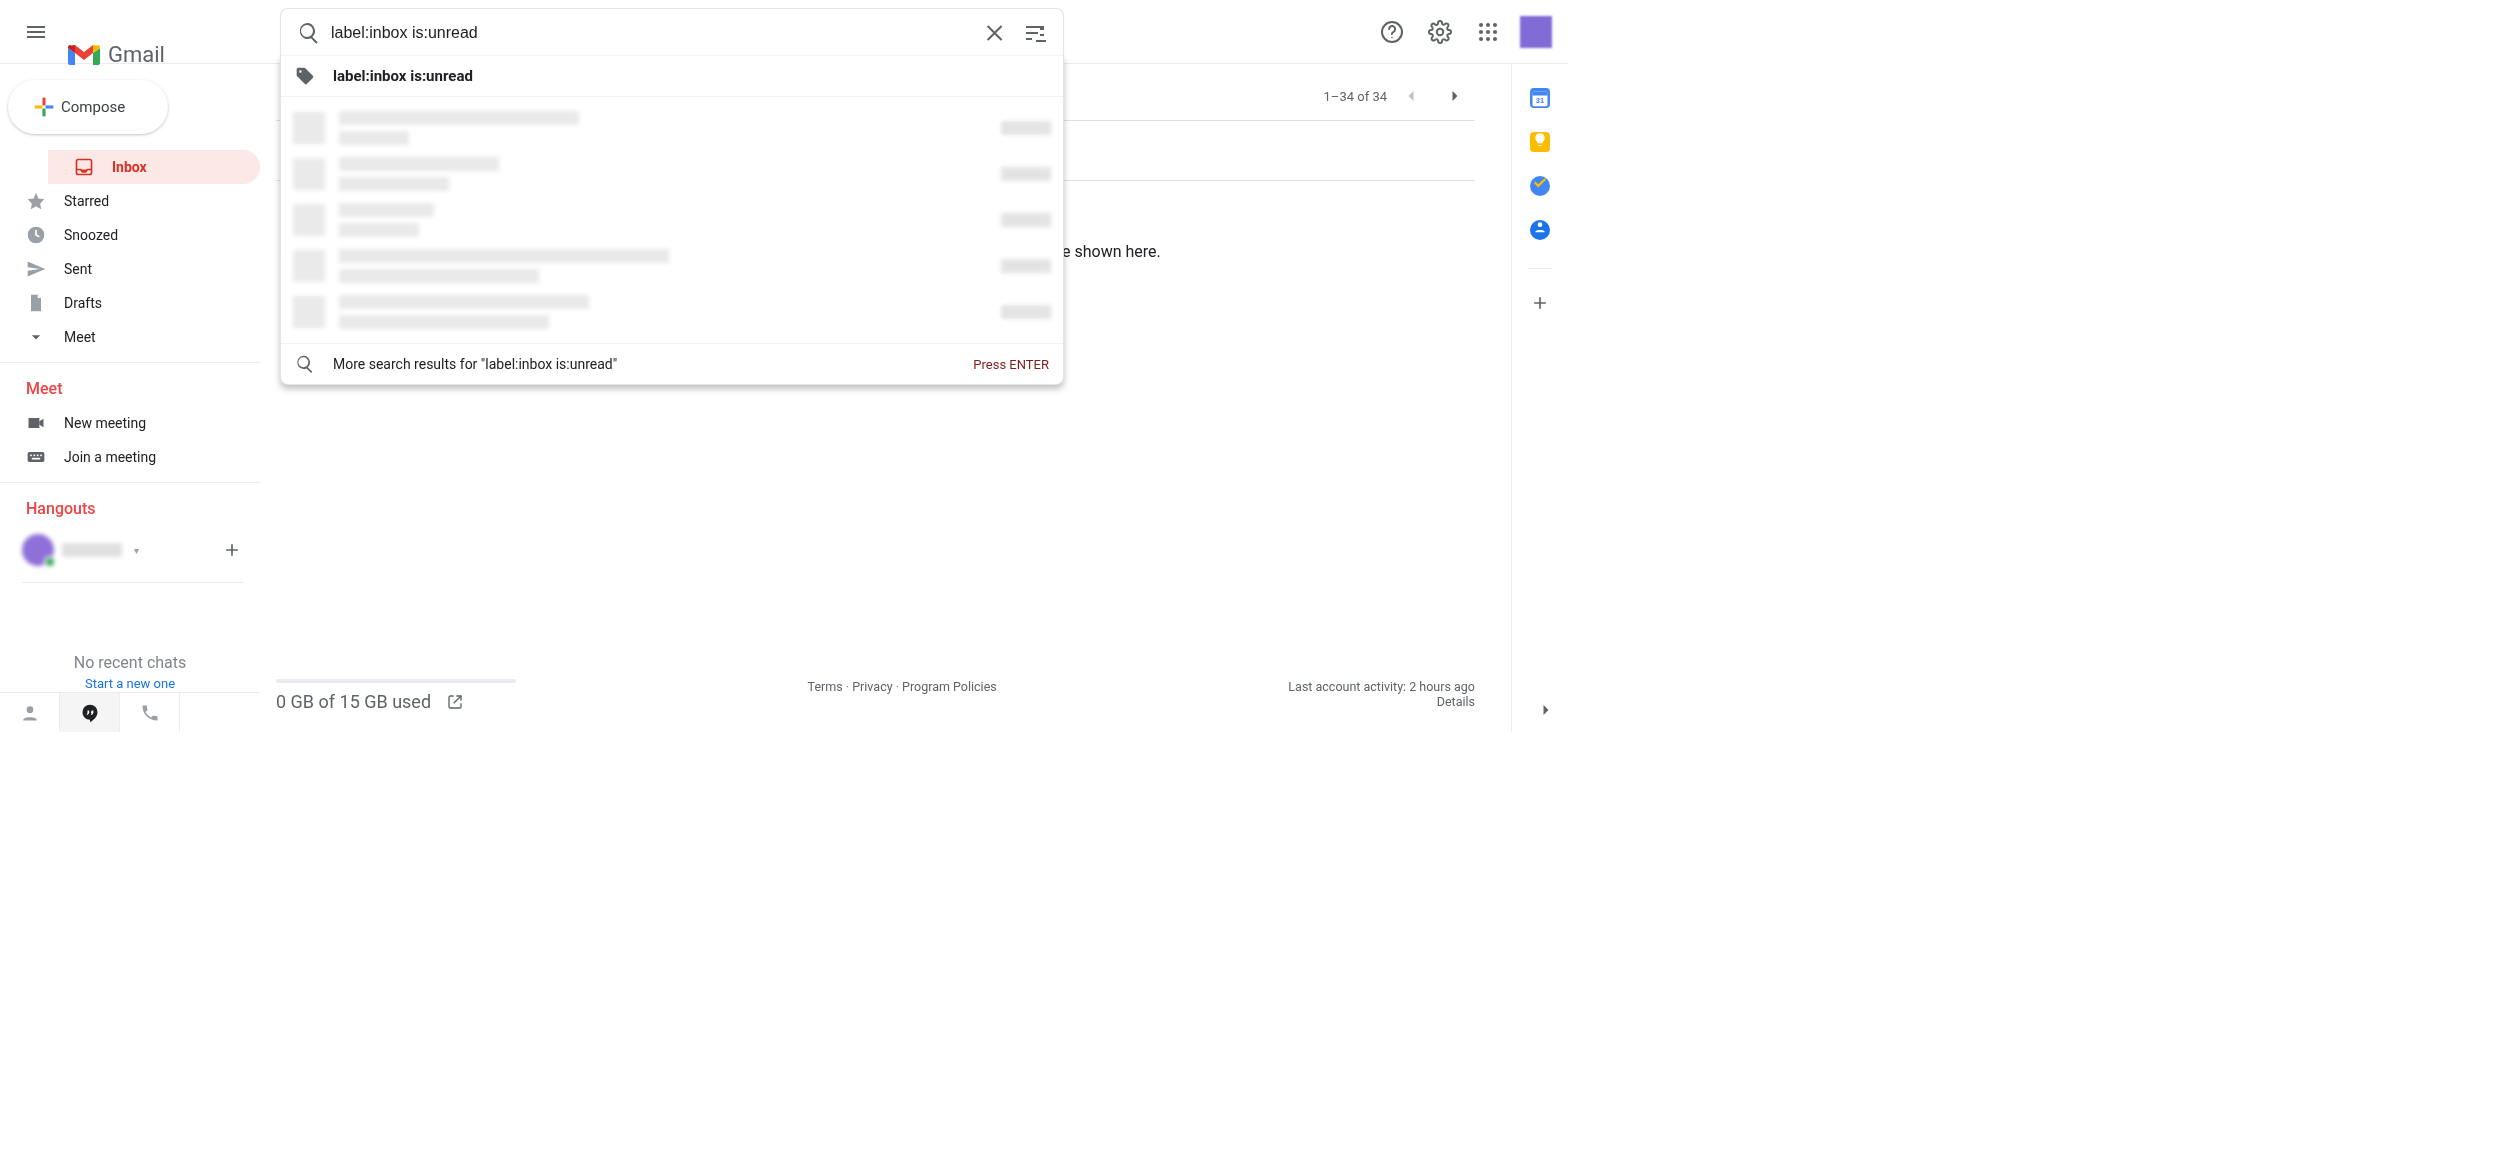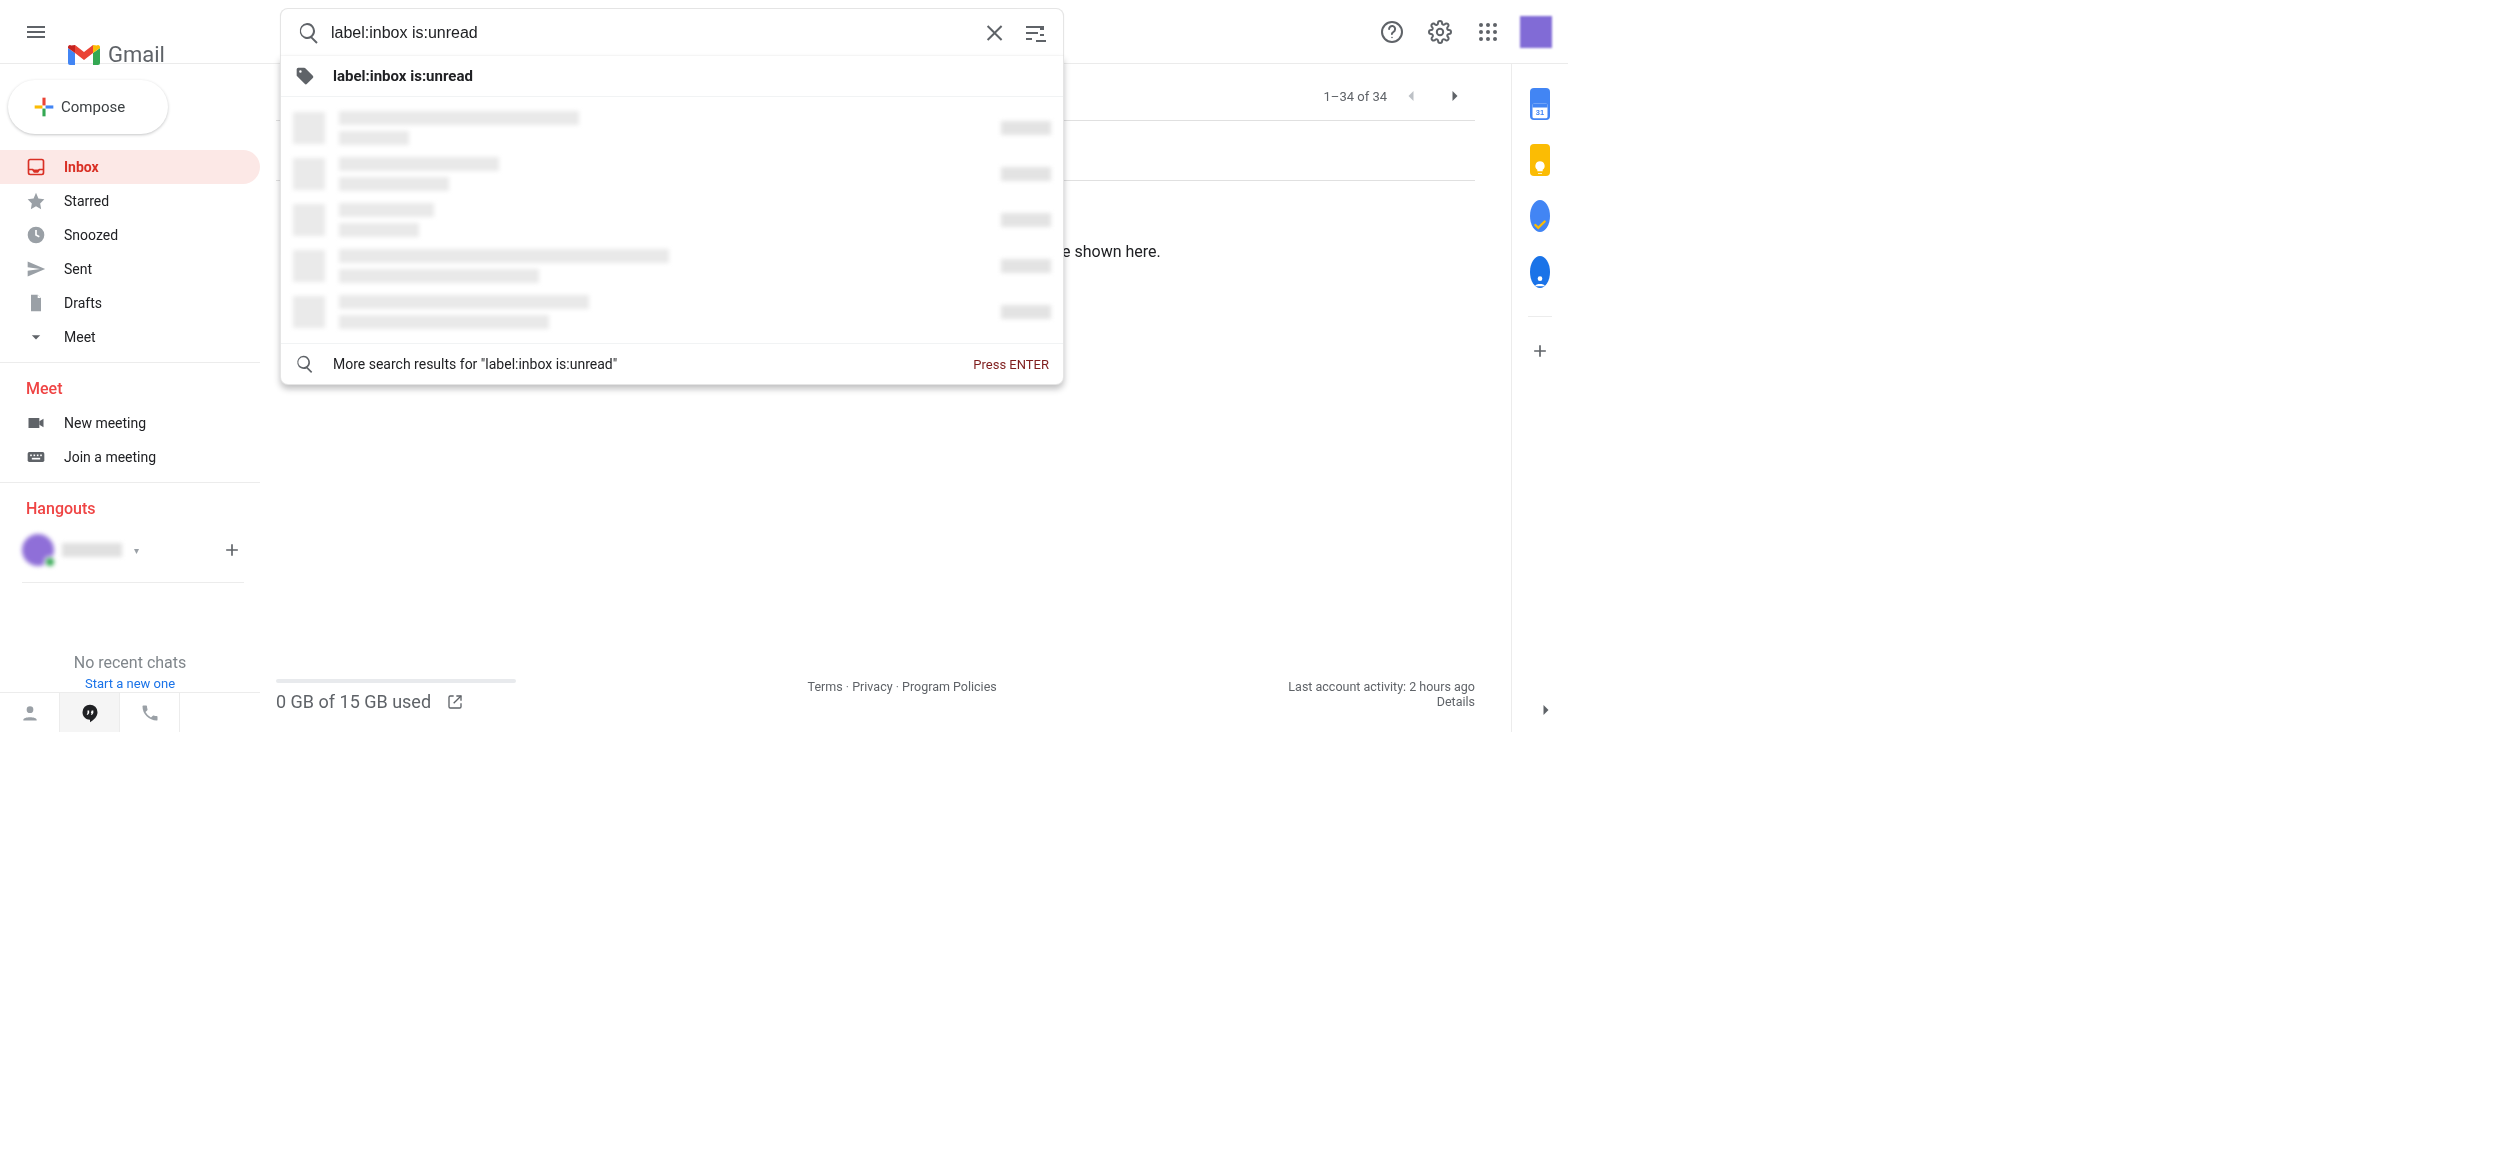--- a/index.html
+++ b/index.html
@@ -163,20 +163,21 @@
     padding-left:26px;
     border-radius: 0 18px 18px 0;
     color:#202124;
     font-size:14px;
     cursor:pointer;
   }
   .nav-item.active {
     background: var(--red-bg);
     color: var(--red);
     font-weight:700;
+    margin-left:48px;
   }
   .nav-item svg { flex-shrink:0; }
   .section-head {
     font-size:16px;
     font-weight:500;
     color:#ef4444;
     padding: 16px 0 8px 26px;
   }
   .sidebar-divider { border-top:1px solid #ececec; margin-top:8px; }
   .hangouts-row {
@@ -243,21 +244,21 @@
   .right-rail {
     width:56px;
     display:flex;
     flex-direction:column;
     align-items:center;
     gap:24px;
     padding-top:24px;
     position:relative;
   }
   .rail-icon {
-    width:20px;height:32px;border-radius:4px;display:flex;align-items:flex-end;justify-content:center;font-size:11px;font-weight:bold;color:#fff;
+    width:20px;height:20px;border-radius:4px;display:flex;align-items:flex-start;justify-content:center;font-size:11px;font-weight:bold;color:#fff;
   }
   .rail-divider { width:24px; border-top:1px solid #ececec; margin-top:4px; }
   .rail-chevron {
     position:absolute;
     bottom:12px;
     right:12px;
   }
 
   svg { display:block; }
 </style>

